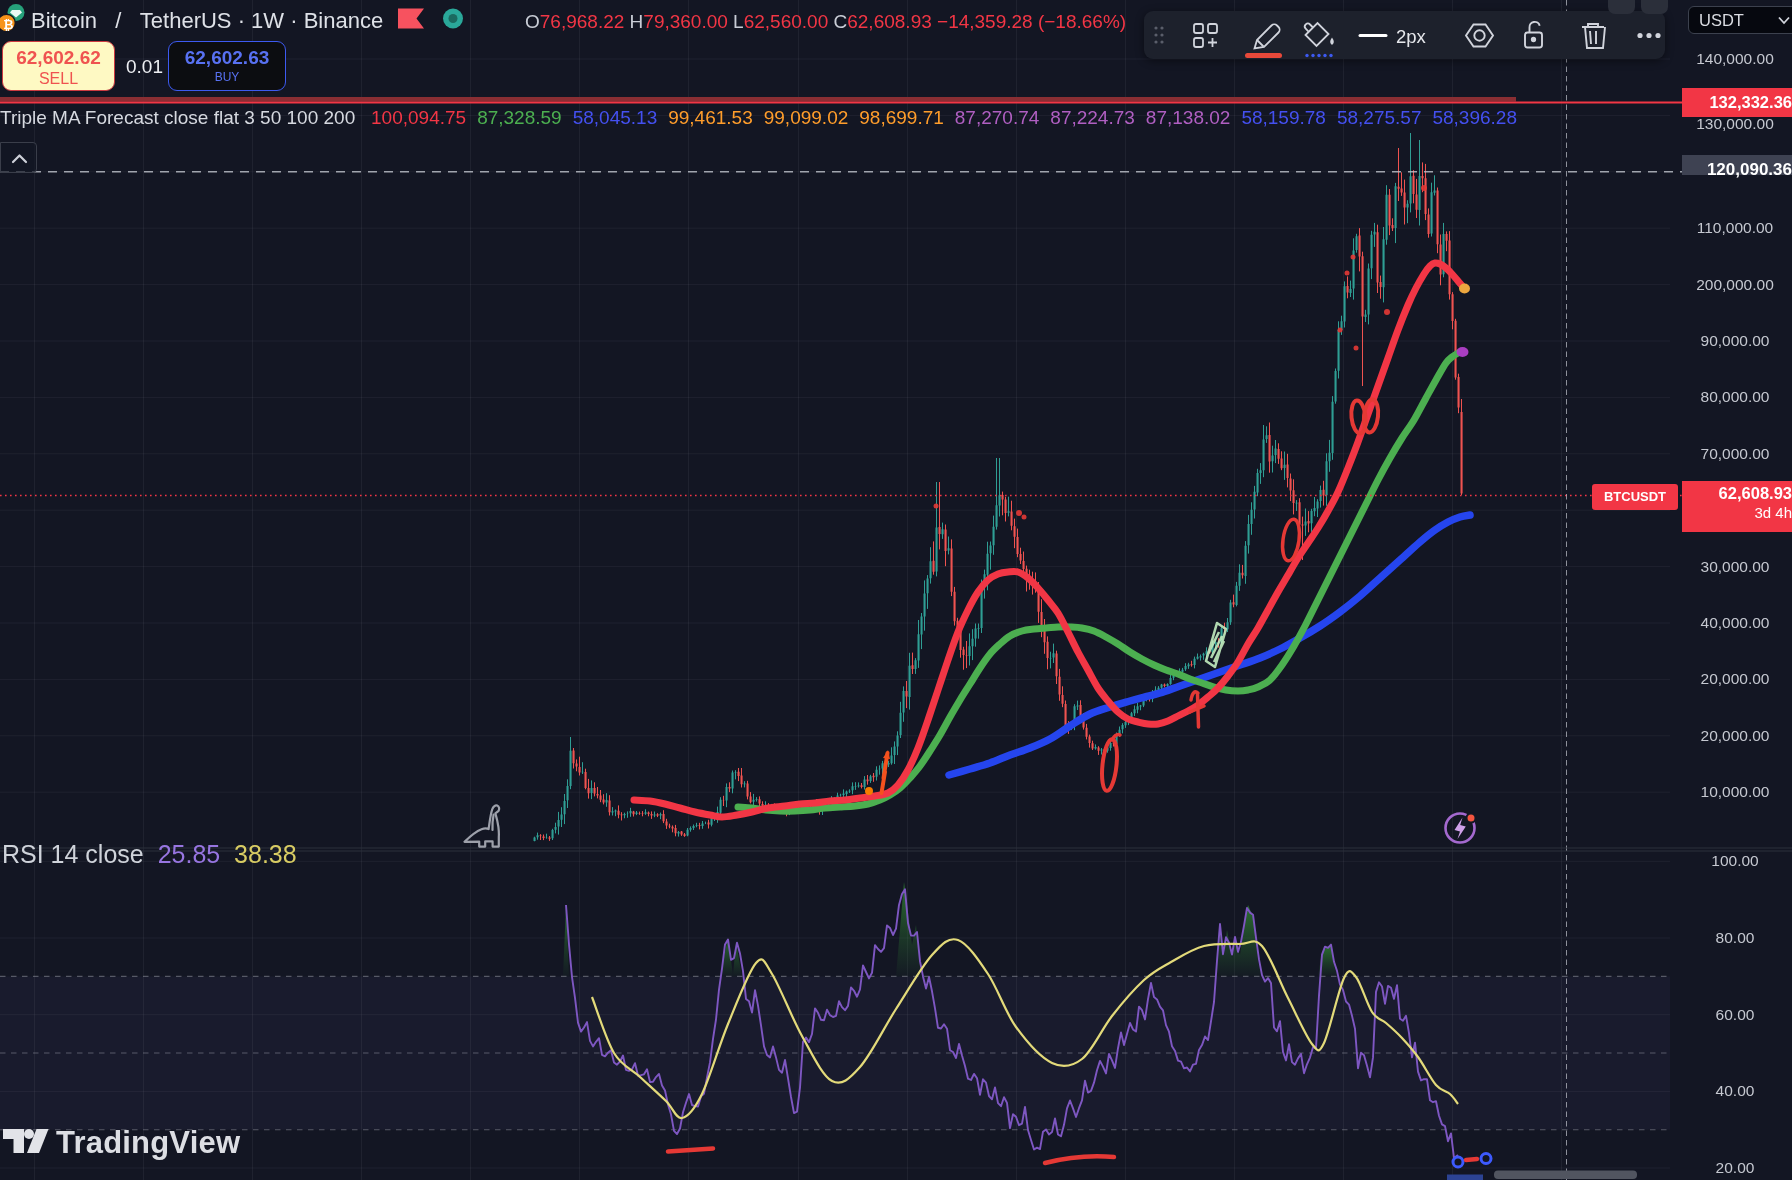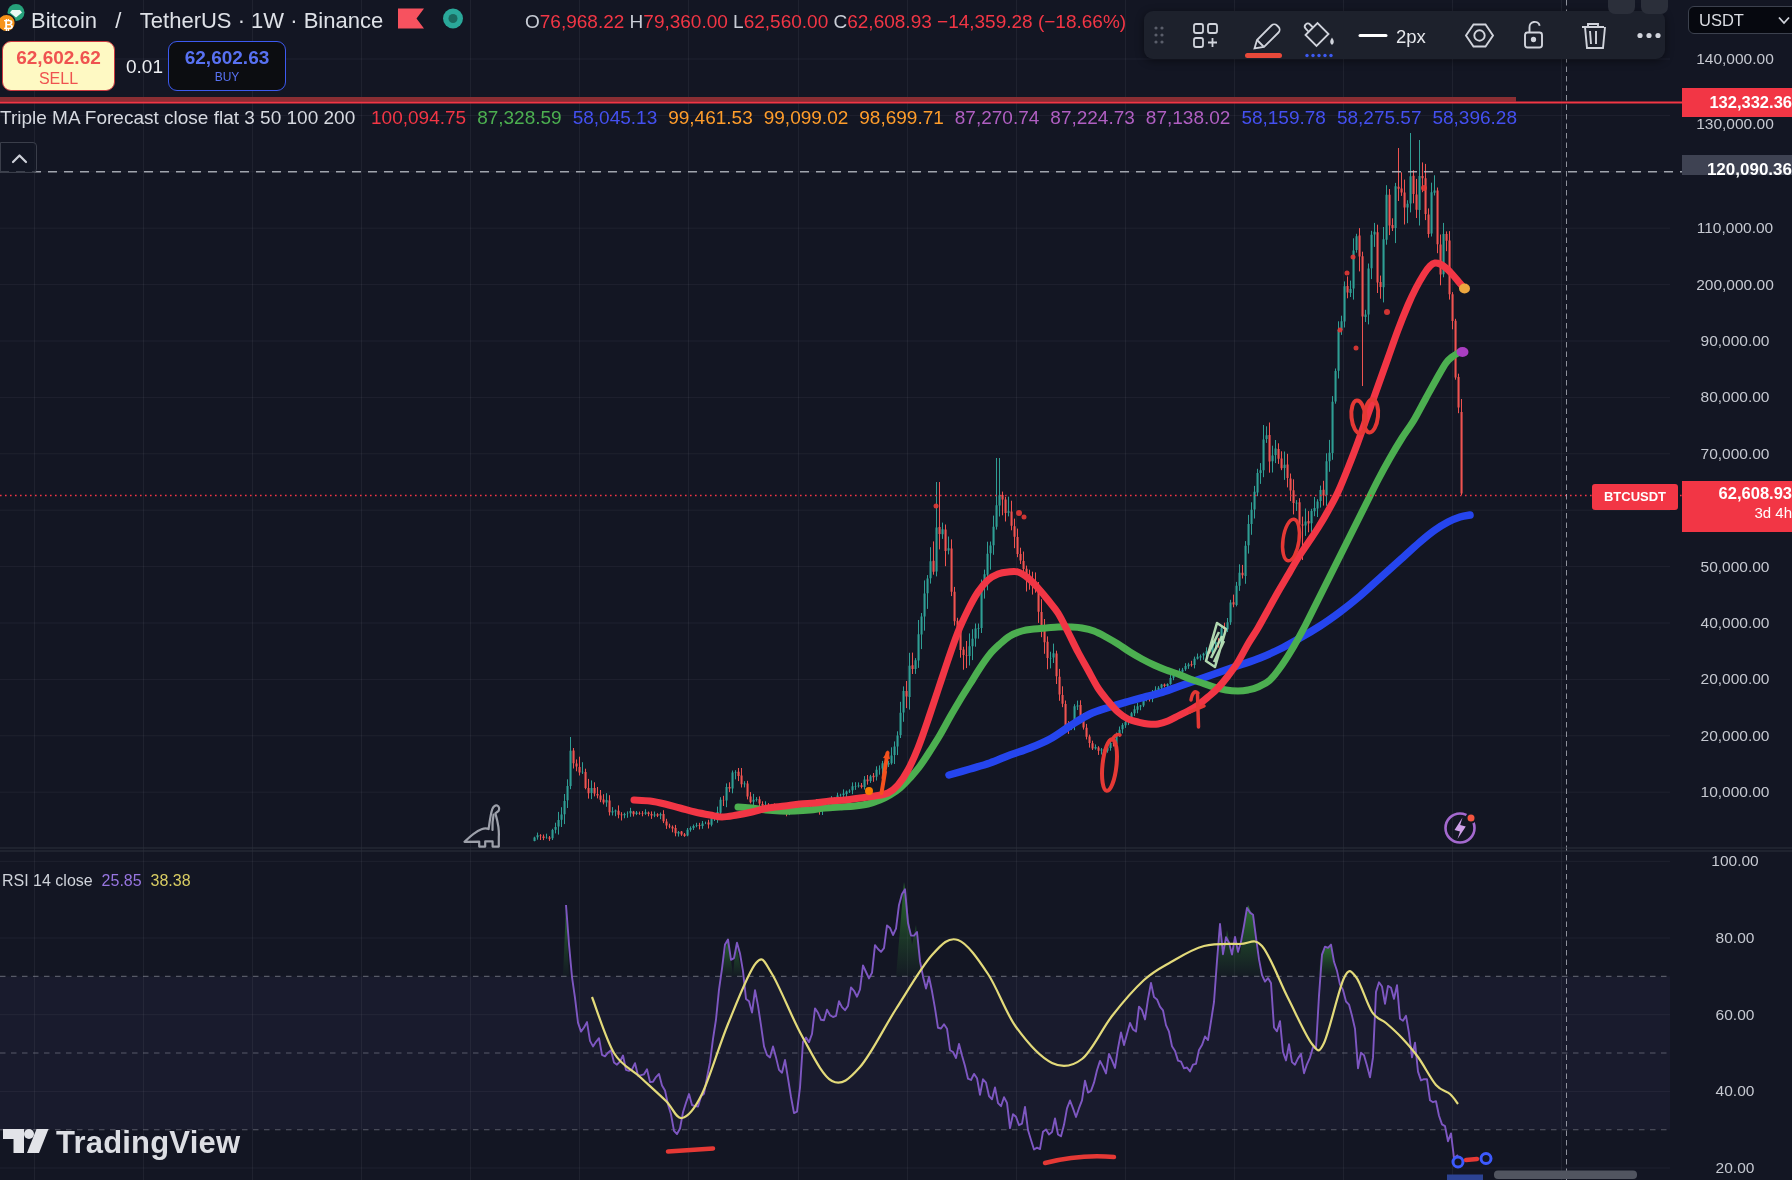--- a/index.html
+++ b/index.html
@@ -112,21 +112,21 @@
 
 <div class="abs" style="left:0px;top:107px;font-size:19px;color:#d6d9e0;white-space:nowrap">Triple MA Forecast close flat 3 50 100 200&nbsp;&nbsp;
 <span style="color:#f23645;margin-right:11px">100,094.75</span><span style="color:#4caf50;margin-right:11px">87,328.59</span><span style="color:#4450f0;margin-right:11px">58,045.13</span><span style="color:#ff9d2b;margin-right:11px">99,461.53</span><span style="color:#ff9d2b;margin-right:11px">99,099.02</span><span style="color:#ff9d2b;margin-right:11px">98,699.71</span><span style="color:#b05fc2;margin-right:11px">87,270.74</span><span style="color:#b05fc2;margin-right:11px">87,224.73</span><span style="color:#b05fc2;margin-right:11px">87,138.02</span><span style="color:#4450f0;margin-right:11px">58,159.78</span><span style="color:#4450f0;margin-right:11px">58,275.57</span><span style="color:#4450f0;">58,396.28</span></div>
 
 <div class="abs" style="left:0px;top:142px;width:37px;height:31px;border:1px solid #3a3e4a;border-radius:0 4px 4px 0;background:rgba(19,23,36,0.7)">
  <svg width="37" height="31">
       <path d="M12,19 L18.5,12.5 L25,19" stroke="#cdd0d8" stroke-width="2.2" fill="none" stroke-linecap="round" stroke-linejoin="round"></path>
     </svg>
 </div>
 
-<div class="abs" style="left:2px;top:872px;font-size:16px;color:#cfd3da;white-space:nowrap">RSI 14 close&nbsp;&nbsp;<span style="color:#9775e0;">25.85</span>&nbsp;&nbsp;<span style="color:#d8cc63;">38.38</span></div>
+<div class="abs" style="left:2px;top:840px;font-size:25px;color:#cfd3da;white-space:nowrap">RSI 14 close&nbsp;&nbsp;<span style="color:#9775e0;">25.85</span>&nbsp;&nbsp;<span style="color:#d8cc63;">38.38</span></div>
 
 <div class="abs" style="left:1144px;top:11px;width:521px;height:48px;background:#1d212c;border-radius:9px;box-shadow:0 2px 8px rgba(0,0,0,0.45)"></div>
 <svg class="abs" style="left:1144px;top:11px" width="521" height="48">
 
  <g fill="#5a5e6a">
   <circle cx="12" cy="17" r="1.6"></circle>
       <circle cx="18" cy="17" r="1.6"></circle>
   <circle cx="12" cy="24" r="1.6"></circle>
       <circle cx="18" cy="24" r="1.6"></circle>
   <circle cx="12" cy="31" r="1.6"></circle>
@@ -195,21 +195,21 @@
     </svg>
 </div>
 
 <div class="axlab" style="top:50px">140,000.00</div>
 <div class="axlab" style="top:115px">130,000.00</div>
 <div class="axlab" style="top:219px">110,000.00</div>
 <div class="axlab" style="top:276px">200,000.00</div>
 <div class="axlab" style="top:332px">90,000.00</div>
 <div class="axlab" style="top:388px">80,000.00</div>
 <div class="axlab" style="top:445px">70,000.00</div>
-<div class="axlab" style="top:558px">50,000.00</div>
+<div class="axlab" style="top:558px">30,000.00</div>
 <div class="axlab" style="top:614px">40,000.00</div>
 <div class="axlab" style="top:670px">20,000.00</div>
 <div class="axlab" style="top:727px">20,000.00</div>
 <div class="axlab" style="top:783px">10,000.00</div>
 <div class="axlab" style="top:852px">100.00</div>
 <div class="axlab" style="top:929px">80.00</div>
 <div class="axlab" style="top:1006px">60.00</div>
 <div class="axlab" style="top:1082px">40.00</div>
 <div class="axlab" style="top:1159px">20.00</div>
 

